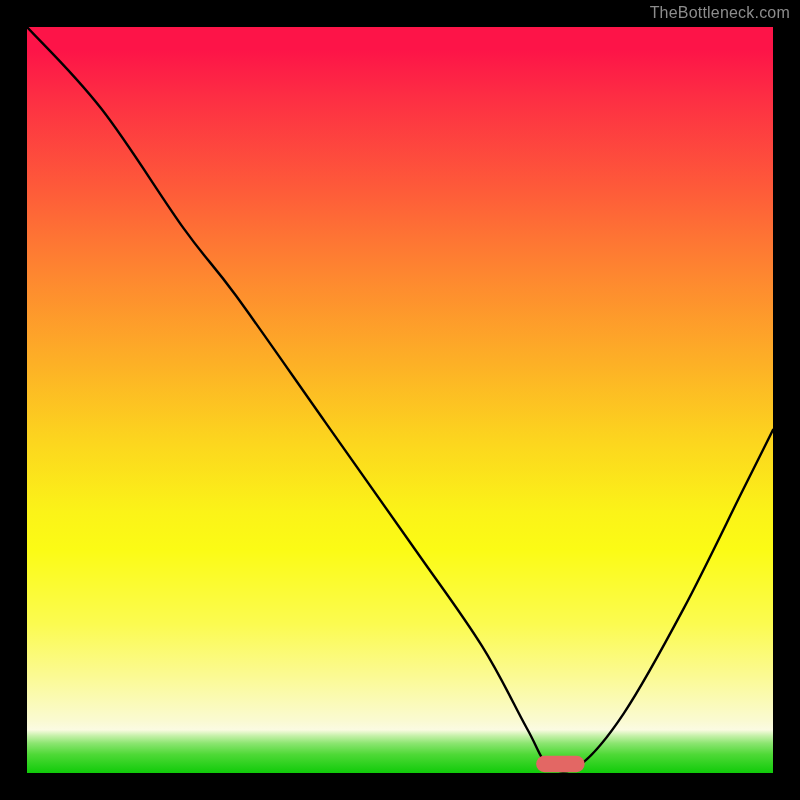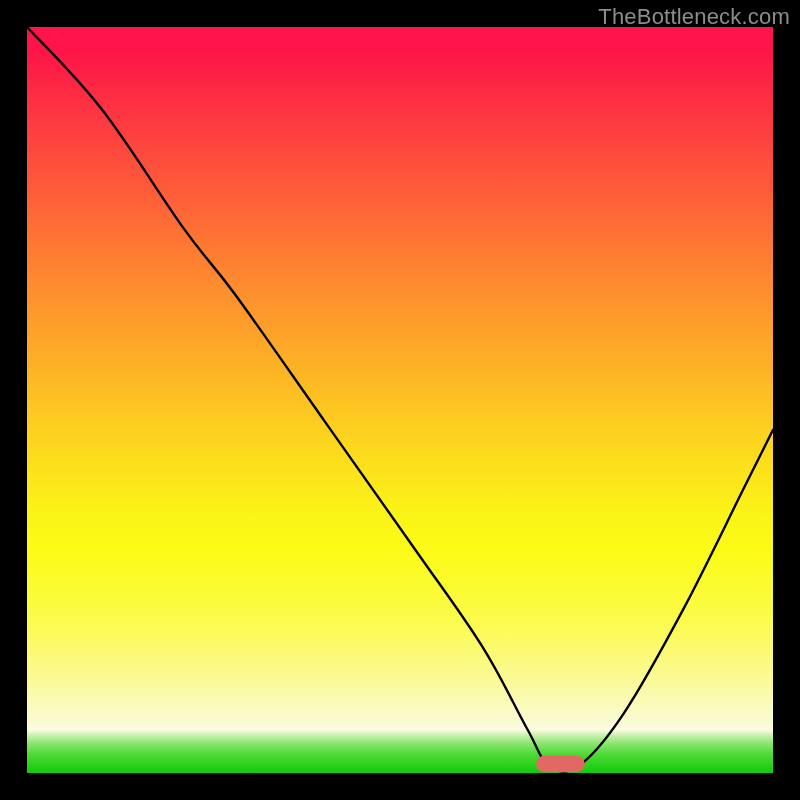--- a/index.html
+++ b/index.html
@@ -59,21 +59,21 @@
     left: 0;
     top: 0;
     width: 100%;
     height: 100%;
   }
   .watermark {
     position: absolute;
     top: 4px;
     right: 10px;
     color: #8c8c8c;
-    font-size: 22px;
+    font-size: 16px;
     font-weight: 400;
     letter-spacing: 0.2px;
   }
 </style>
 </head>
 <body>
 
 <div class="frame">
   <div class="plot">
     <div class="gradient"></div>

